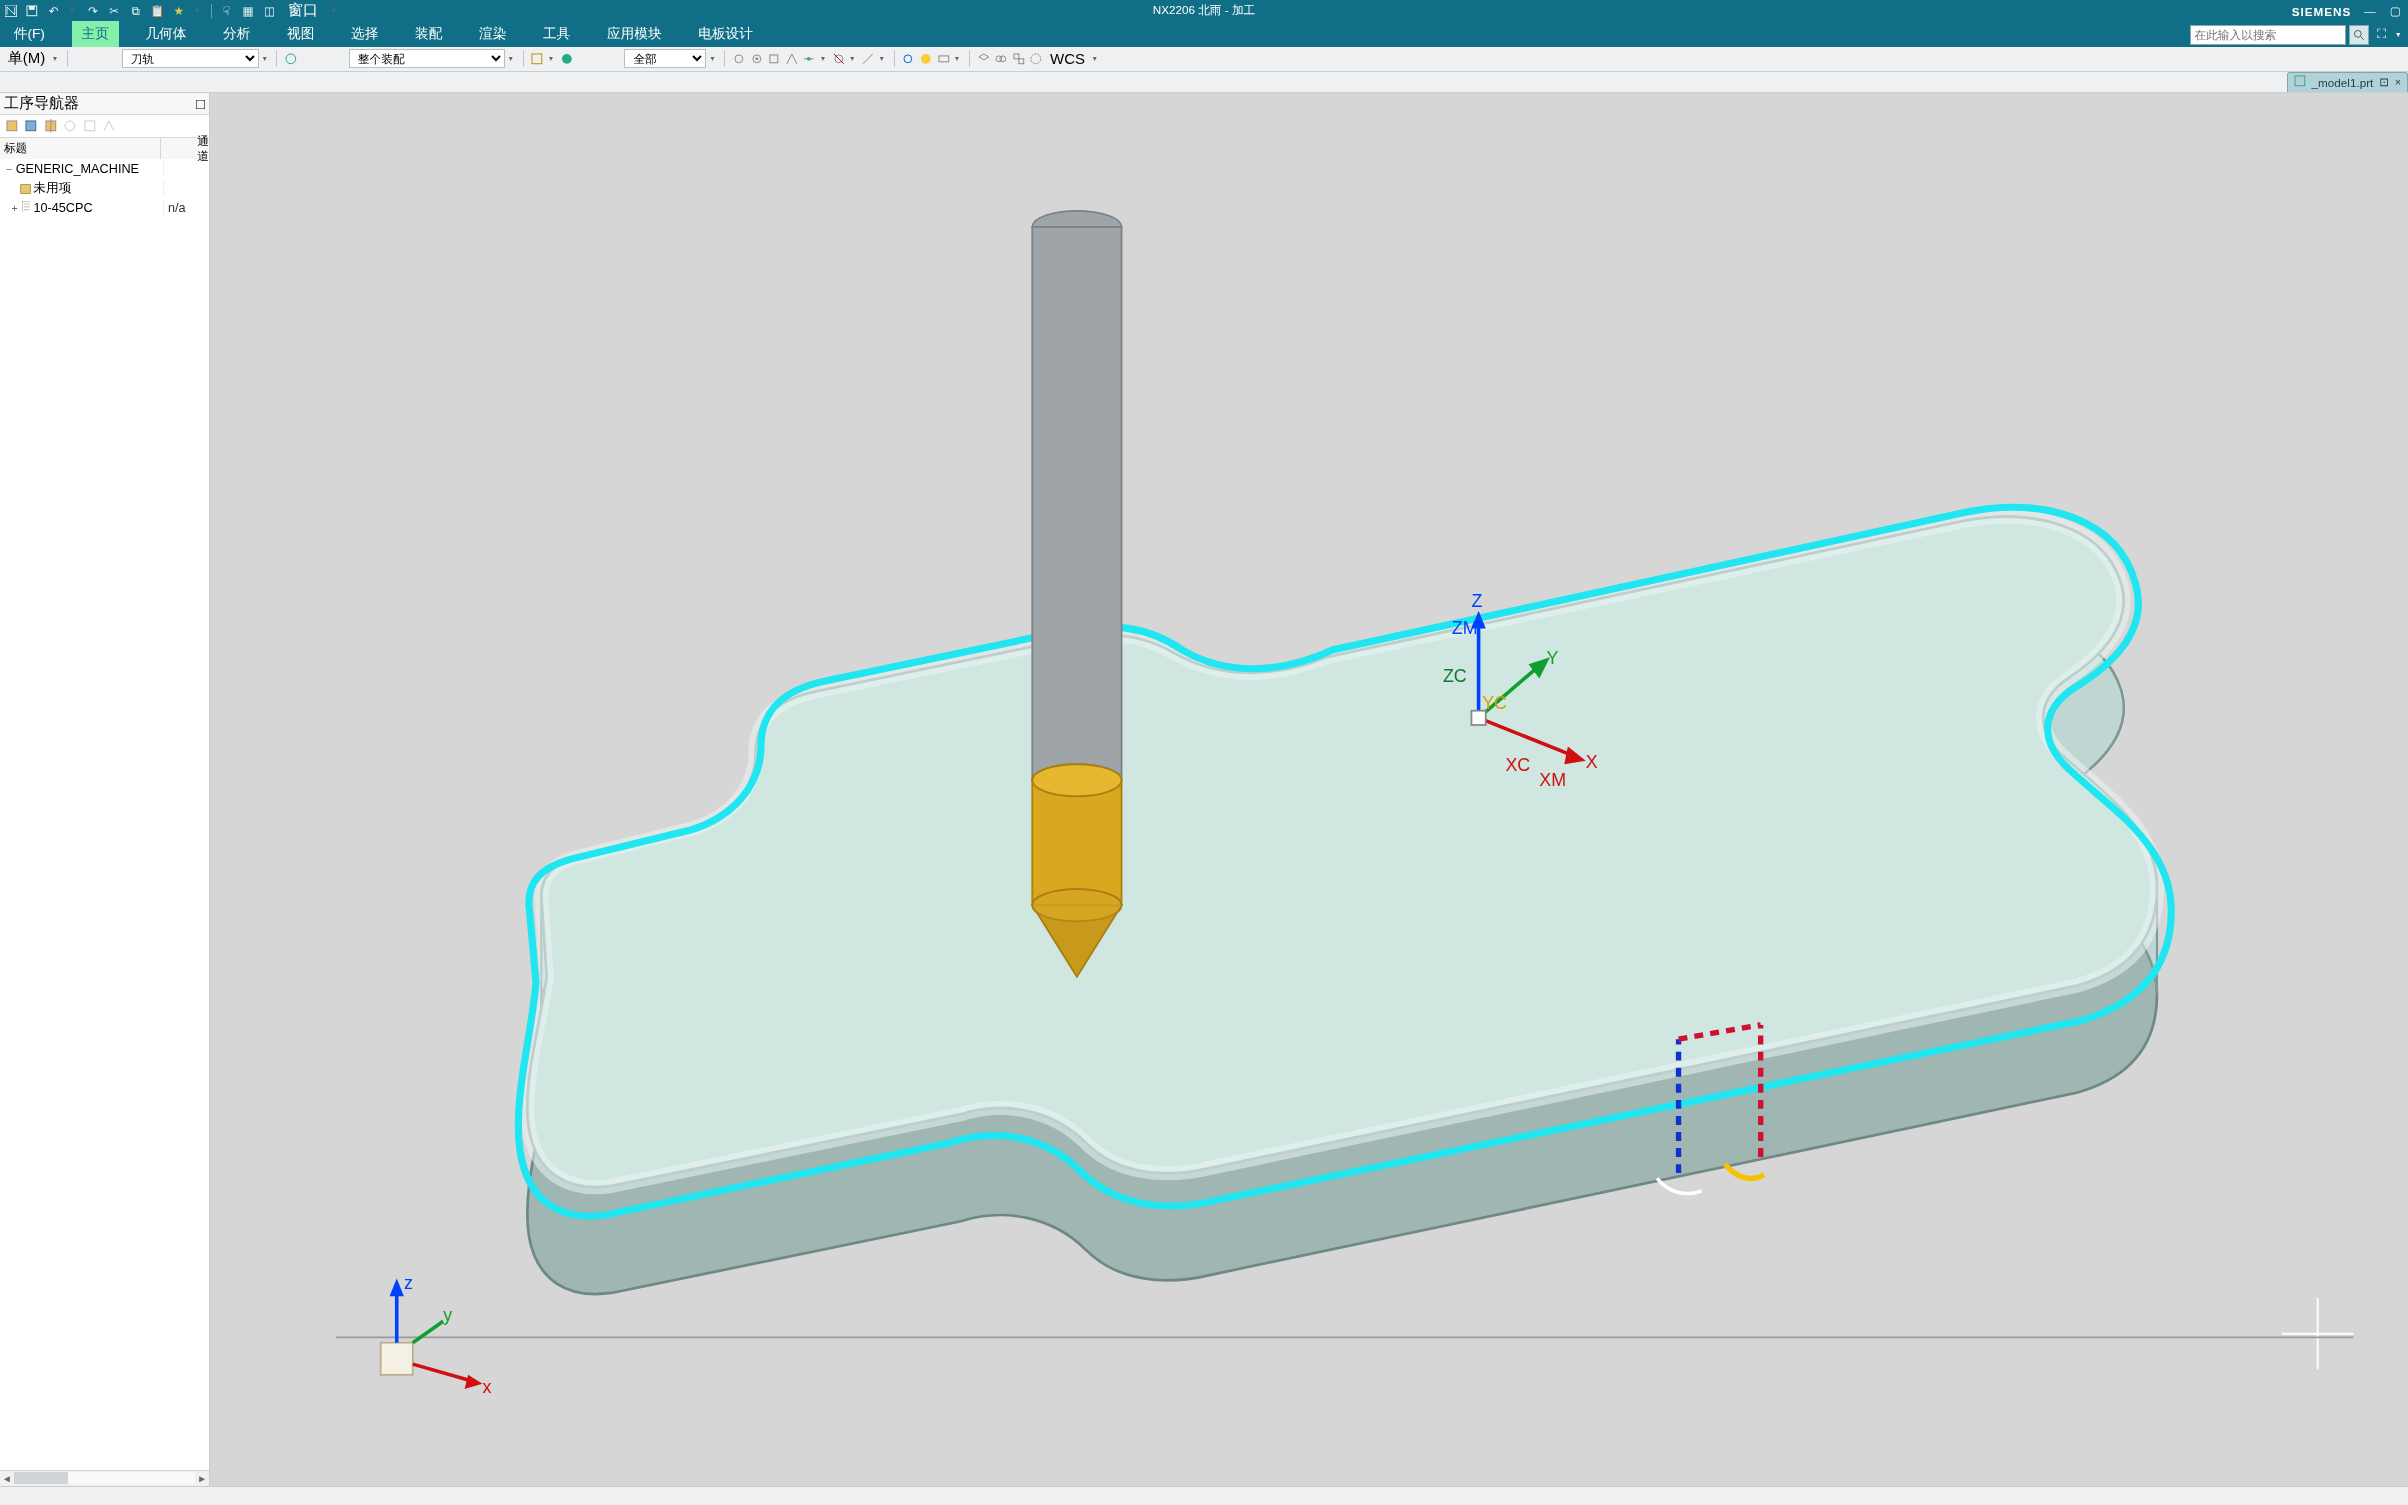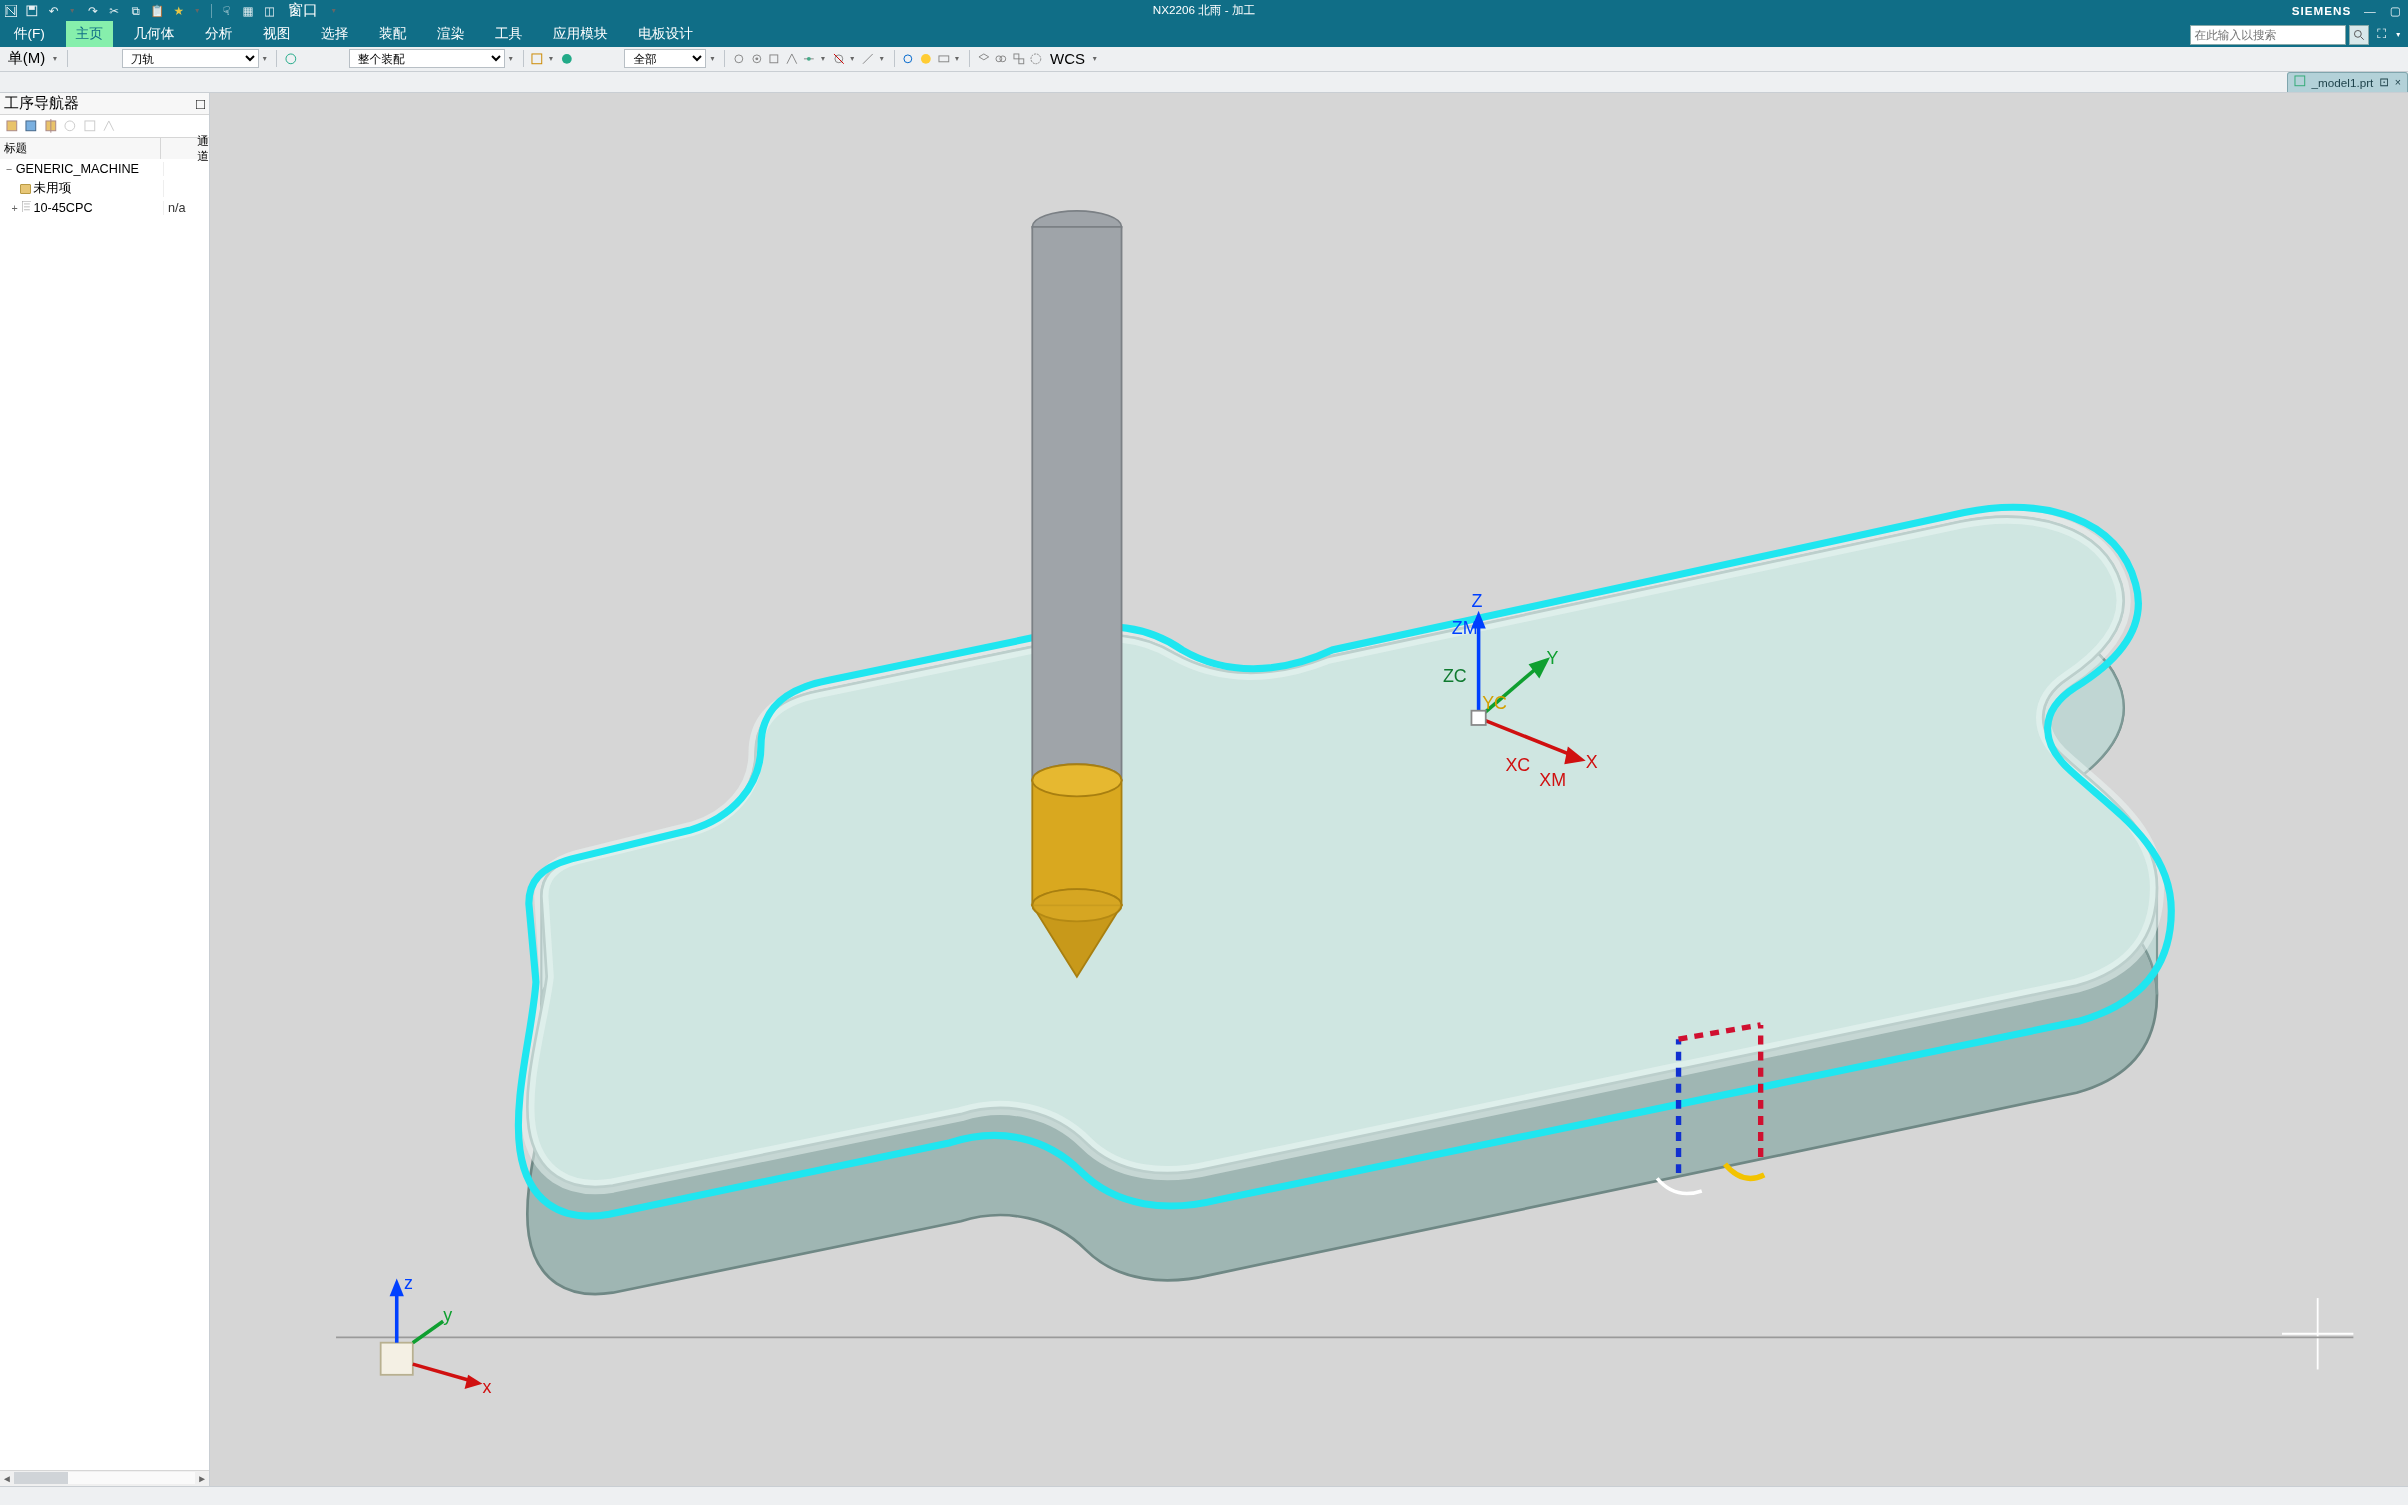--- a/index.html
+++ b/index.html
@@ -3,26 +3,26 @@
 <meta charset="utf-8">
 <style>
 * { margin: 0; padding: 0; box-sizing: border-box; font-family: "Microsoft YaHei", Arial, sans-serif; }
 html, body { width: 100%; height: 100%; overflow: hidden; }
 body { display: flex; flex-direction: column; font-size: 12.7px; background: #d6d6d6; }
 
 
 .title-bar { height: 21.5px; background: #106e87; color: #fff; display: flex; align-items: center; padding: 0 3.9px; position: relative; font-size: 11.7px; }
 .title-bar .qat { display: flex; gap: 7.8px; align-items: center; }
 .title-bar .app-title { position: absolute; left: 50%; transform: translateX(-50%); }
-.title-bar .right { position: absolute; right: 5.9px; display: flex; align-items: center; gap: 11.7px; margin-left: 27px; }
+.title-bar .right { position: absolute; right: 5.9px; display: flex; align-items: flex-end; gap: 11.7px; margin-left: 27px; }
 .qat-btn { width: 13.7px; height: 13.7px; display: inline-flex; align-items: center; justify-content: center; cursor: pointer; opacity: .9; }
 .qat-sep { width: 1px; height: 13.7px; background: rgba(255,255,255,.35); }
 
 
-.menu-bar { height: 25px; background: #106e87; color: #fff; display: flex; align-items: flex-end; padding: 0 3.9px; gap: 11px; position: relative; }
+.menu-bar { height: 25px; background: #106e87; color: #fff; display: flex; align-items: flex-end; padding: 0 3.9px; gap: 17px; position: relative; }
 .menu-item { padding: 3.9px 9.8px 3.9px; cursor: pointer; font-size: 13.7px; }
 .menu-item.active { background: #86efac; color: #106e87; }
 .menu-search { position: absolute; right: 3.9px; bottom: 2px; display: flex; align-items: center; gap: 3.9px; }
 .menu-search input { width: 156px; height: 19.5px; border: 1px solid #8aa; padding: 0 3.9px; font-size: 11.7px; color: #888; outline: none; }
 .menu-search .srch { width: 19.5px; height: 19.5px; background: #d8e8ea; display: flex; align-items: center; justify-content: center; border: 1px solid #8aa; }
 .menu-search .exp { width: 17.6px; height: 19.5px; display: flex; align-items: center; justify-content: center; color: #fff; }
 
 
 .toolbar-row { height: 25px; background: #eef0f2; border-bottom: 1px solid #c9ced3; display: flex; align-items: center; padding: 0 3.9px; gap: 2px; font-size: 11.7px; }
 .tb-select { height: 19.5px; border: 1px solid #b8bfc5; background: #fff; padding: 0 3.9px; font-size: 11.7px; margin-left: 48px; }

